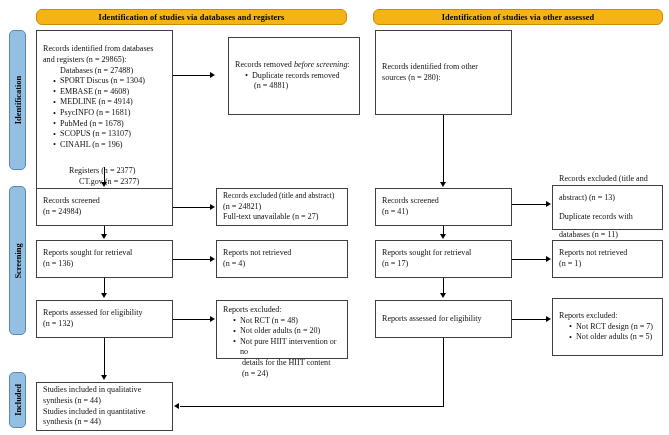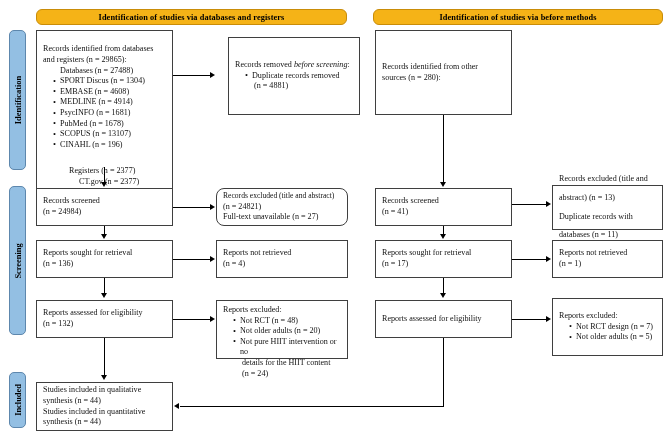--- a/index.html
+++ b/index.html
@@ -136,21 +136,21 @@
 </style>
 </head>
 <body>
 
 <div id="diagram">
 
   <div class="stage-header" style="left:36px; top:9px; width:311px; height:16px;">
     <span>Identification of studies via databases and registers</span>
   </div>
   <div class="stage-header" style="left:373px; top:9px; width:290px; height:16px;">
-    <span>Identification of studies via before methods</span>
+    <span>Identification of studies via other assessed</span>
   </div>
 
   <div class="rail" style="left:9px; top:30px; width:17px; height:140px;">
     <span class="rail-label">Identification</span>
   </div>
   <div class="rail" style="left:9px; top:186px; width:17px; height:149px;">
     <span class="rail-label">Screening</span>
   </div>
   <div class="rail" style="left:9px; top:372px; width:17px; height:56px;">
     <span class="rail-label">Included</span>
@@ -178,21 +178,21 @@
     <ul>
       <li><span>Duplicate records removed</span><span class="cont">(n = 4881)</span></li>
     </ul>
   </div>
 
   <div class="node" style="left:36px; top:188px; width:137px; height:38px;">
     <div class="line">Records screened</div>
     <div class="line">(n = 24984)</div>
   </div>
 
-  <div class="node" style="left:216px; top:188px; width:132px; height:38px;border-radius:8px;">
+  <div class="node" style="left:216px; top:188px; width:132px; height:38px;">
     <div class="line" style="font-size:7.6px;">Records excluded (title and abstract)</div>
     <div class="line">(n = 24821)</div>
     <div class="line">Full-text unavailable (n = 27)</div>
   </div>
 
   <div class="node" style="left:36px; top:240px; width:137px; height:38px;">
     <div class="line">Reports sought for retrieval</div>
     <div class="line">(n = 136)</div>
   </div>
 

